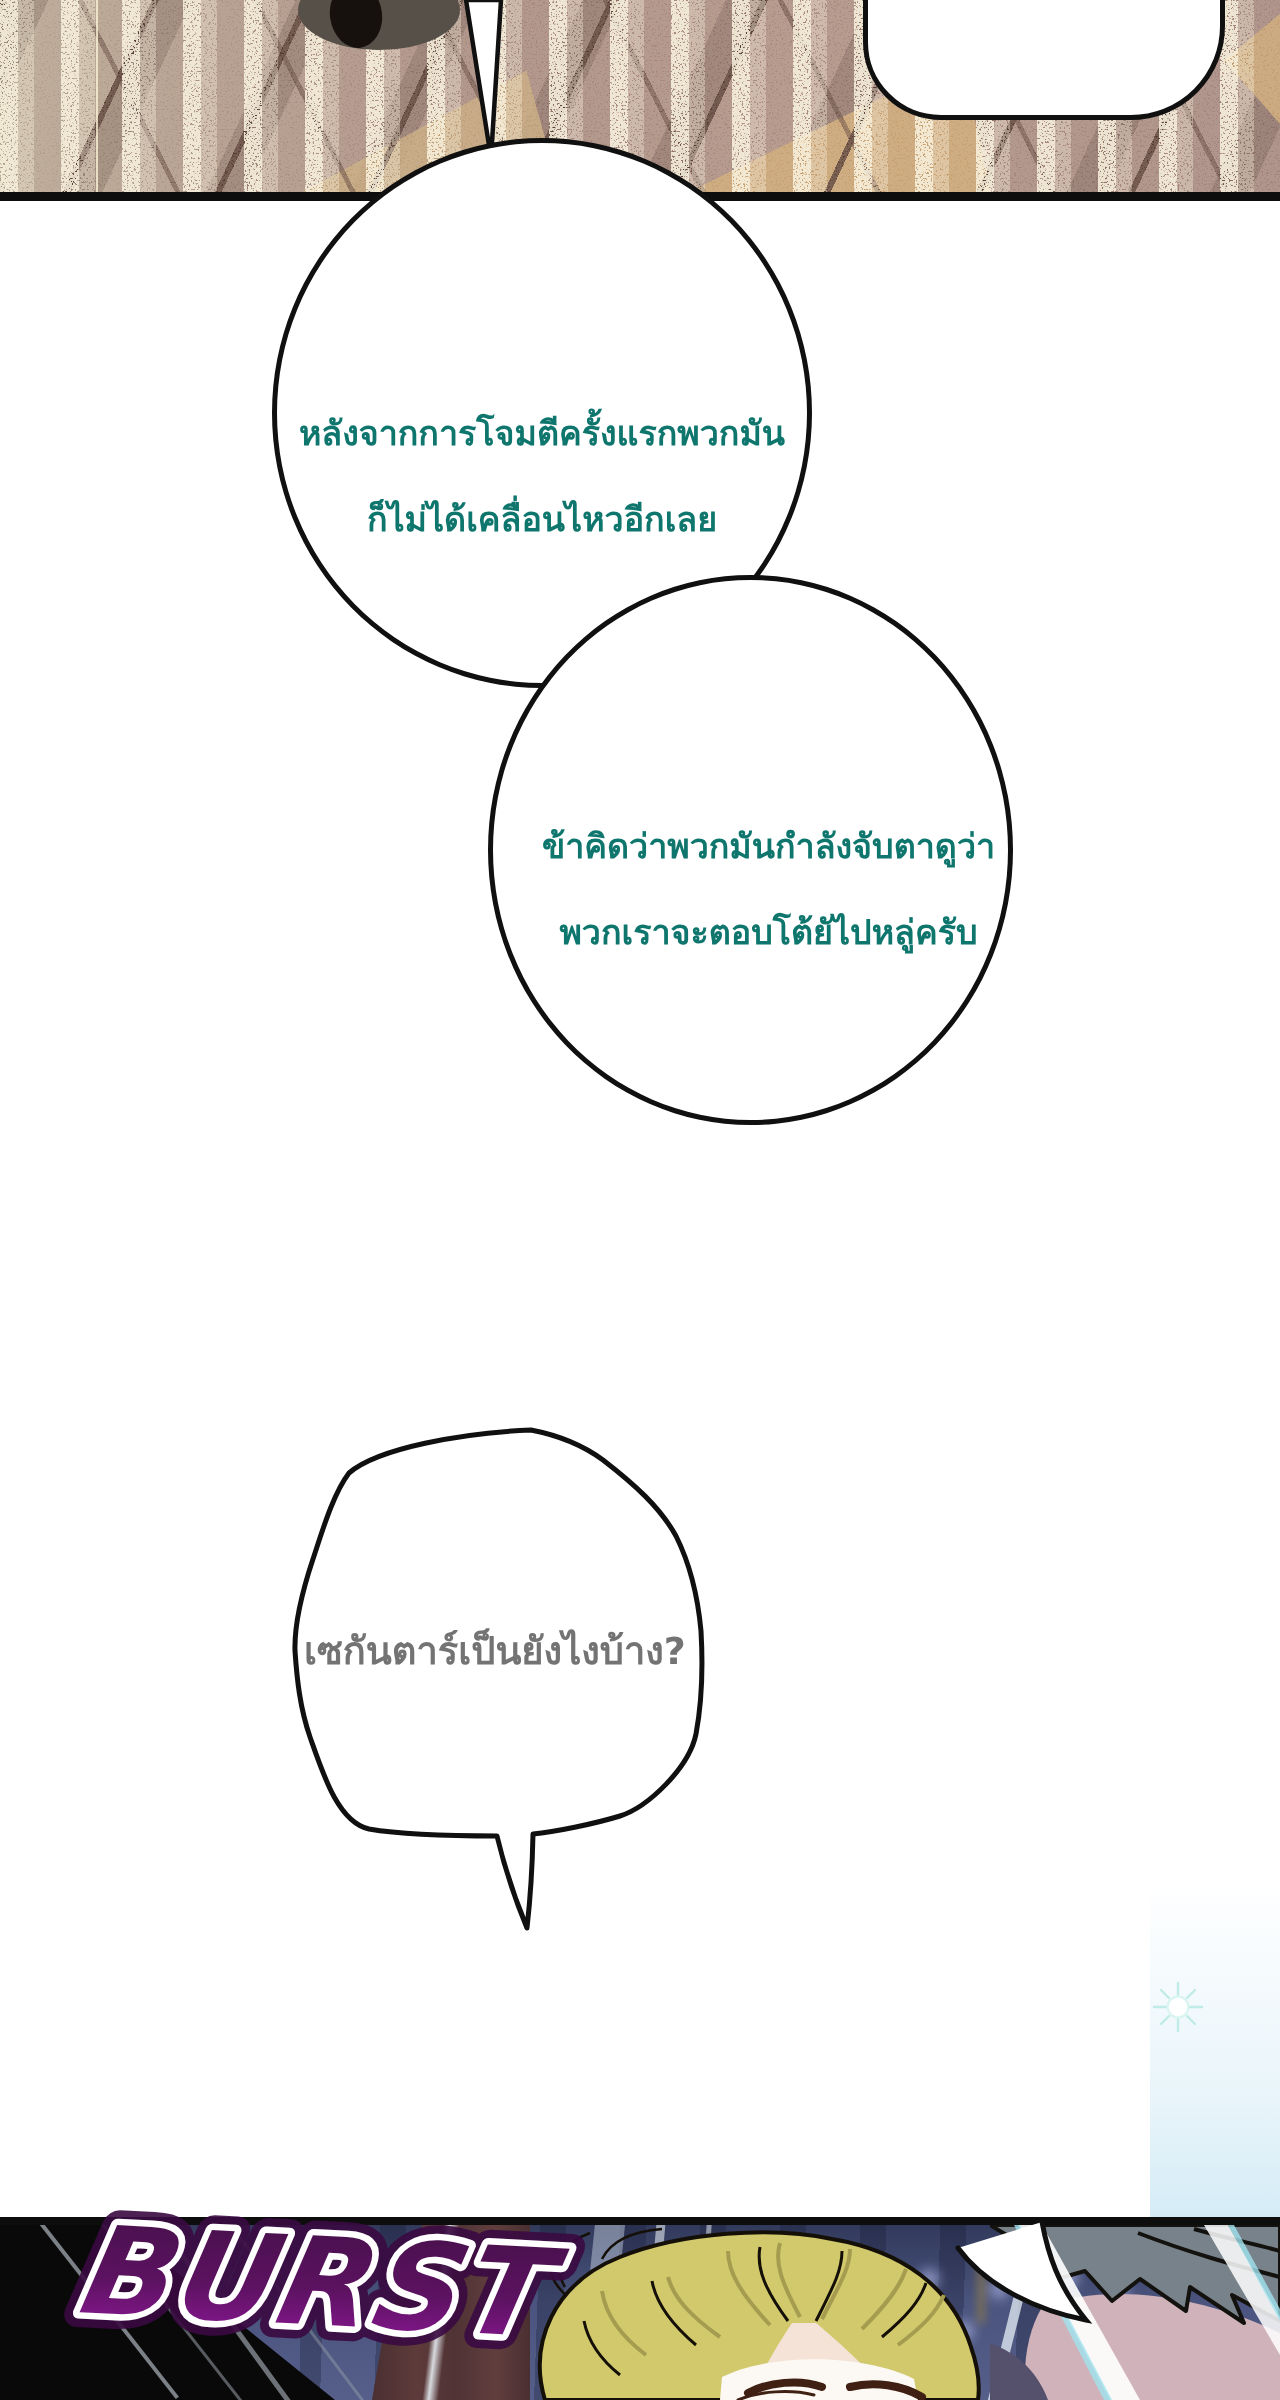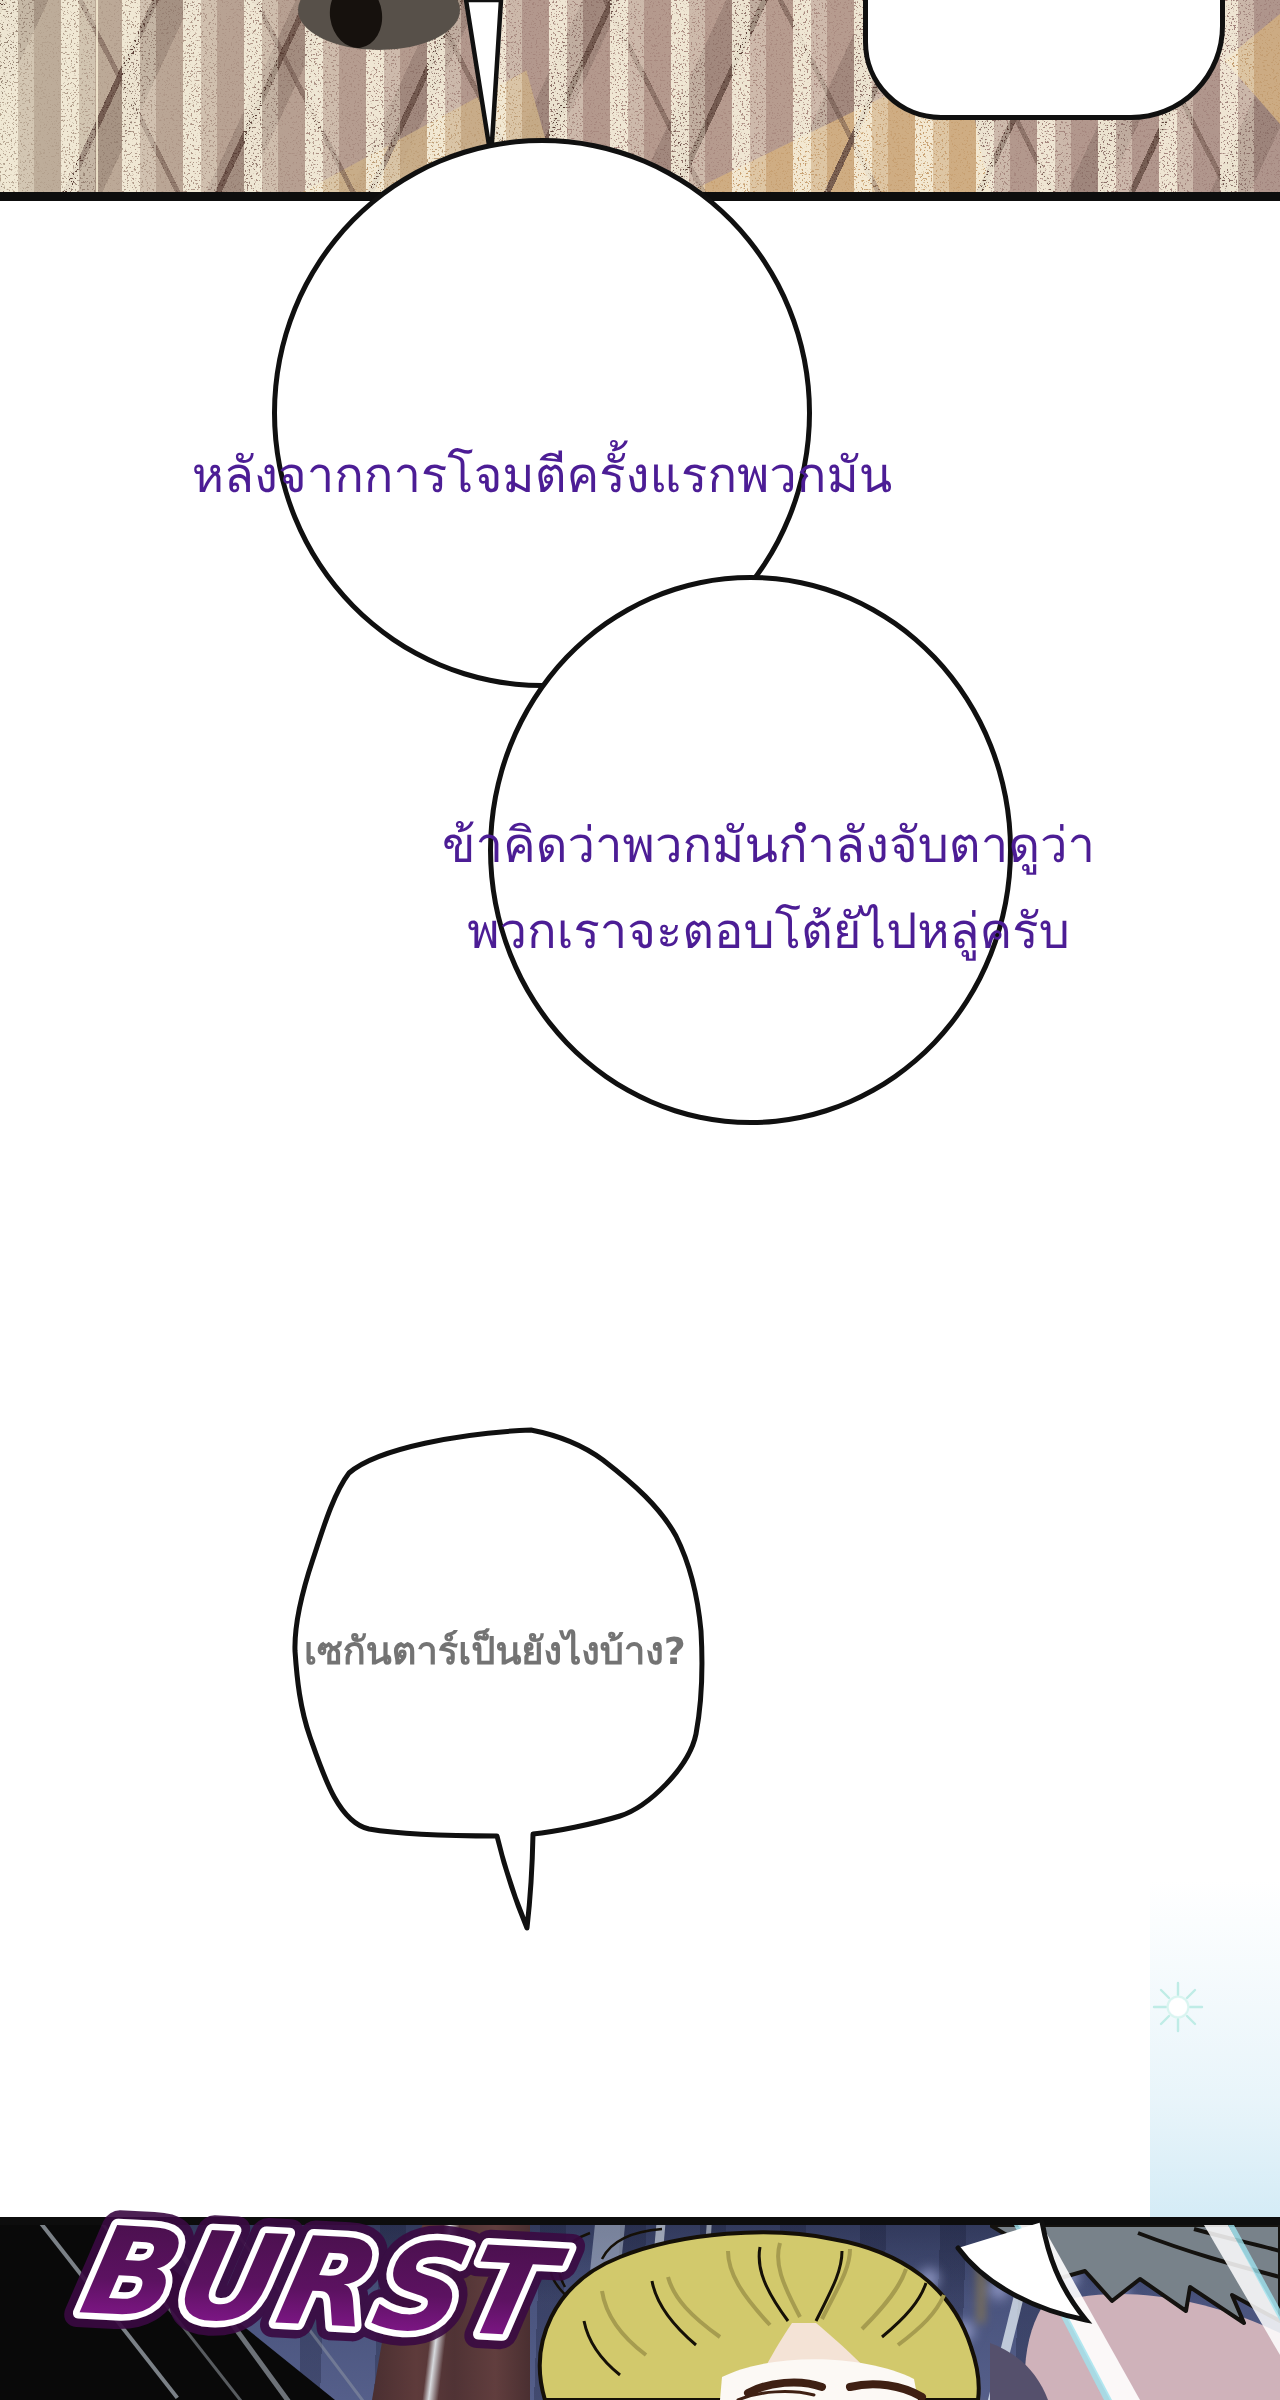--- a/index.html
+++ b/index.html
@@ -33,21 +33,21 @@
             mask:repeating-linear-gradient(90deg,rgba(0,0,0,0.95) 0 18px,rgba(0,0,0,0.4) 18px 34px,rgba(0,0,0,0) 34px 61px);}
   .wp-dust{left:0;top:0;width:1280px;height:192px;opacity:.16;}
   .head-sil{left:298px;top:-30px;width:162px;height:80px;border-radius:50%;background:#575049;}
   .head-dark{left:330px;top:-18px;width:52px;height:66px;border-radius:50%;background:#16110d;transform:rotate(-8deg);}
   .tr-bubble{left:863px;top:-80px;width:352px;height:190px;background:#ffffff;
     border:5px solid #101010;border-radius:26px 26px 94px 78px;}
 
   
   .bubble{position:absolute;background:#ffffff;border:5px solid #101010;border-radius:50%;
     display:flex;flex-direction:column;align-items:center;justify-content:center;text-align:center;}
-  .bubble .ln{font-size:49px;line-height:86px;color:#4c1d95;white-space:nowrap;font-weight:400;}
+  .bubble .ln{font-size:34px;line-height:86px;color:#0f766e;white-space:nowrap;font-weight:700;}
   .bubble1{left:272px;top:138px;width:530px;height:540px;}
   .bubble1 .tx{transform:translateY(63px);}
   .bubble2{left:488px;top:575px;width:515px;height:540px;}
   .bubble2 .tx{transform:translateY(39px);margin-left:36px;}
   .bubble4{left:713px;top:1826px;width:462px;height:464px;}
   .bubble4 .tx{transform:translateY(52px);}
   .b3-svg{left:282px;top:1422px;width:440px;height:530px;}
   .b3-text{left:295px;top:1608px;width:400px;text-align:center;font-size:38px;line-height:86px;
            color:#737373;font-weight:600;white-space:nowrap;}
   .tailup-svg{left:455px;top:0;width:60px;height:165px;}
@@ -120,20 +120,21 @@
     <div class="abs tr-bubble"></div>
   </div>
 
   <svg class="abs tailup-svg">
     <path d="M 11 0 L 46 0 L 36 158 Z" fill="#ffffff" stroke="#101010" stroke-width="4.5" stroke-linejoin="round"></path>
   </svg>
 
   <div class="bubble bubble1">
     <div class="tx">
       <div class="ln">หลังจากการโจมตีครั้งแรกพวกมัน</div>
+      <div class="ln">ก็ไม่ได้เคลื่อนไหวอีกเลย</div>
     </div>
   </div>
 
   <div class="bubble bubble2">
     <div class="tx">
       <div class="ln">ข้าคิดว่าพวกมันกำลังจับตาดูว่า</div>
       <div class="ln">พวกเราจะตอบโต้ยัไปหลู่ครับ</div>
     </div>
   </div>
 

